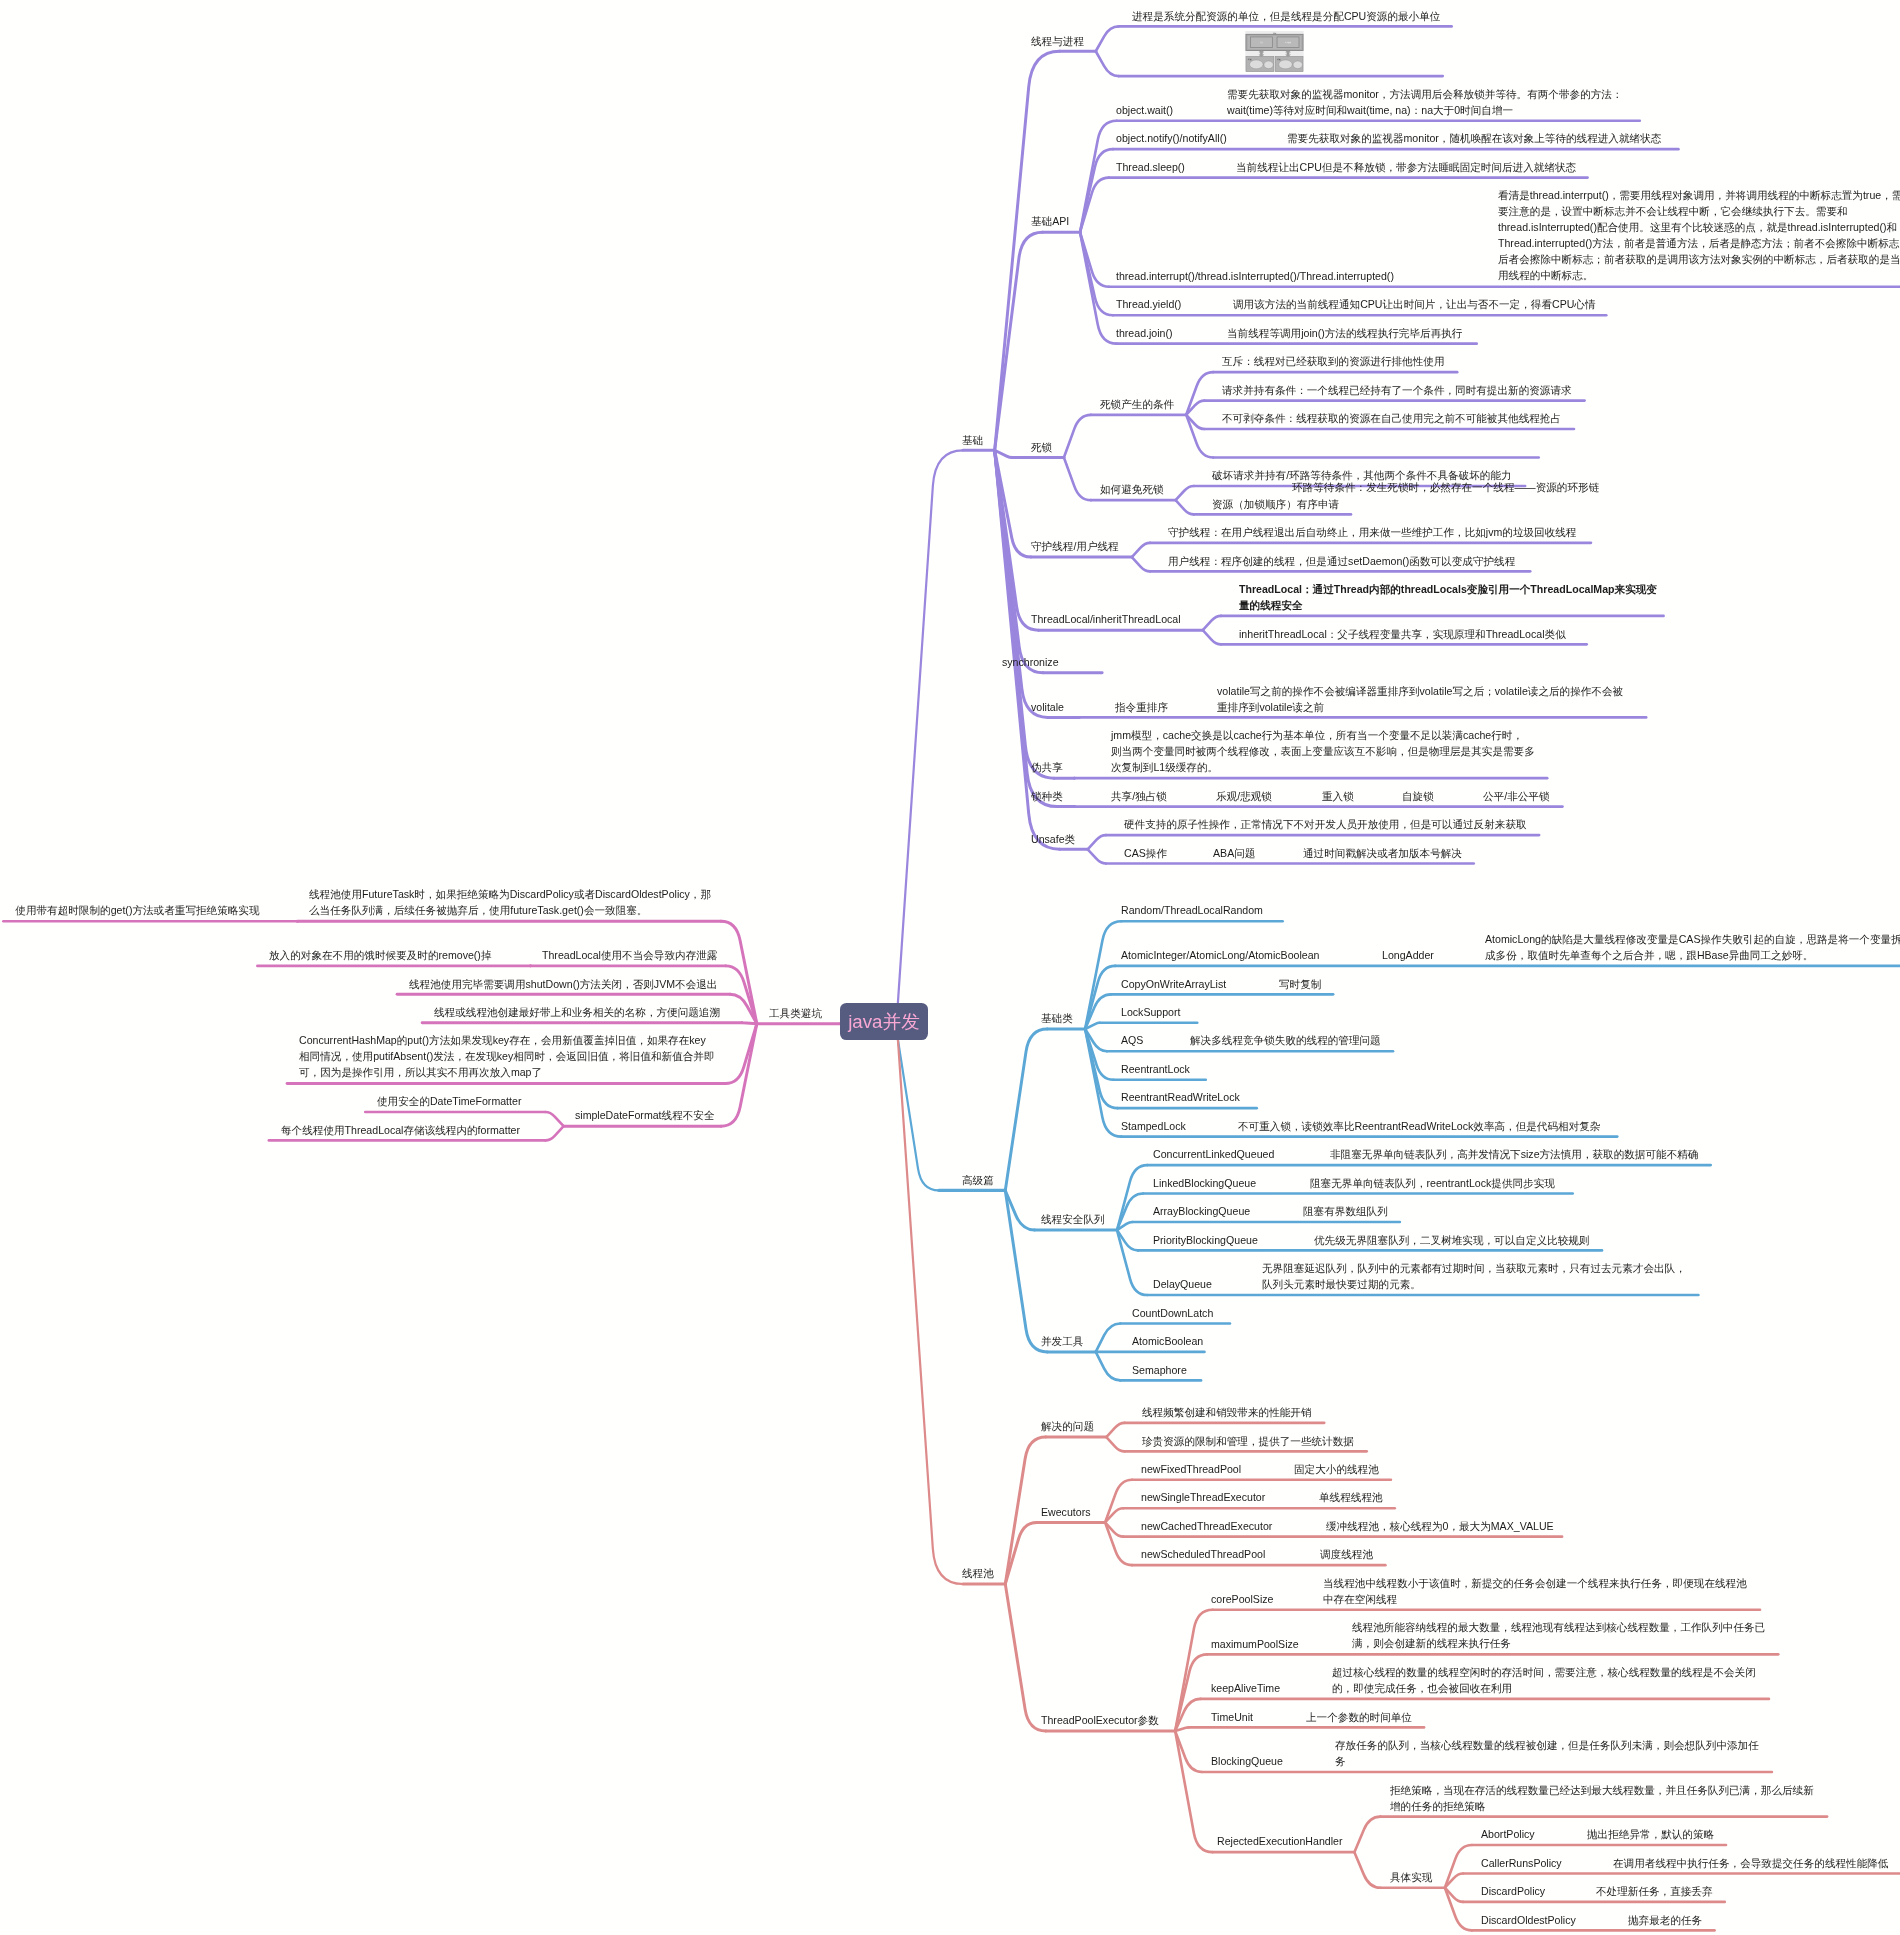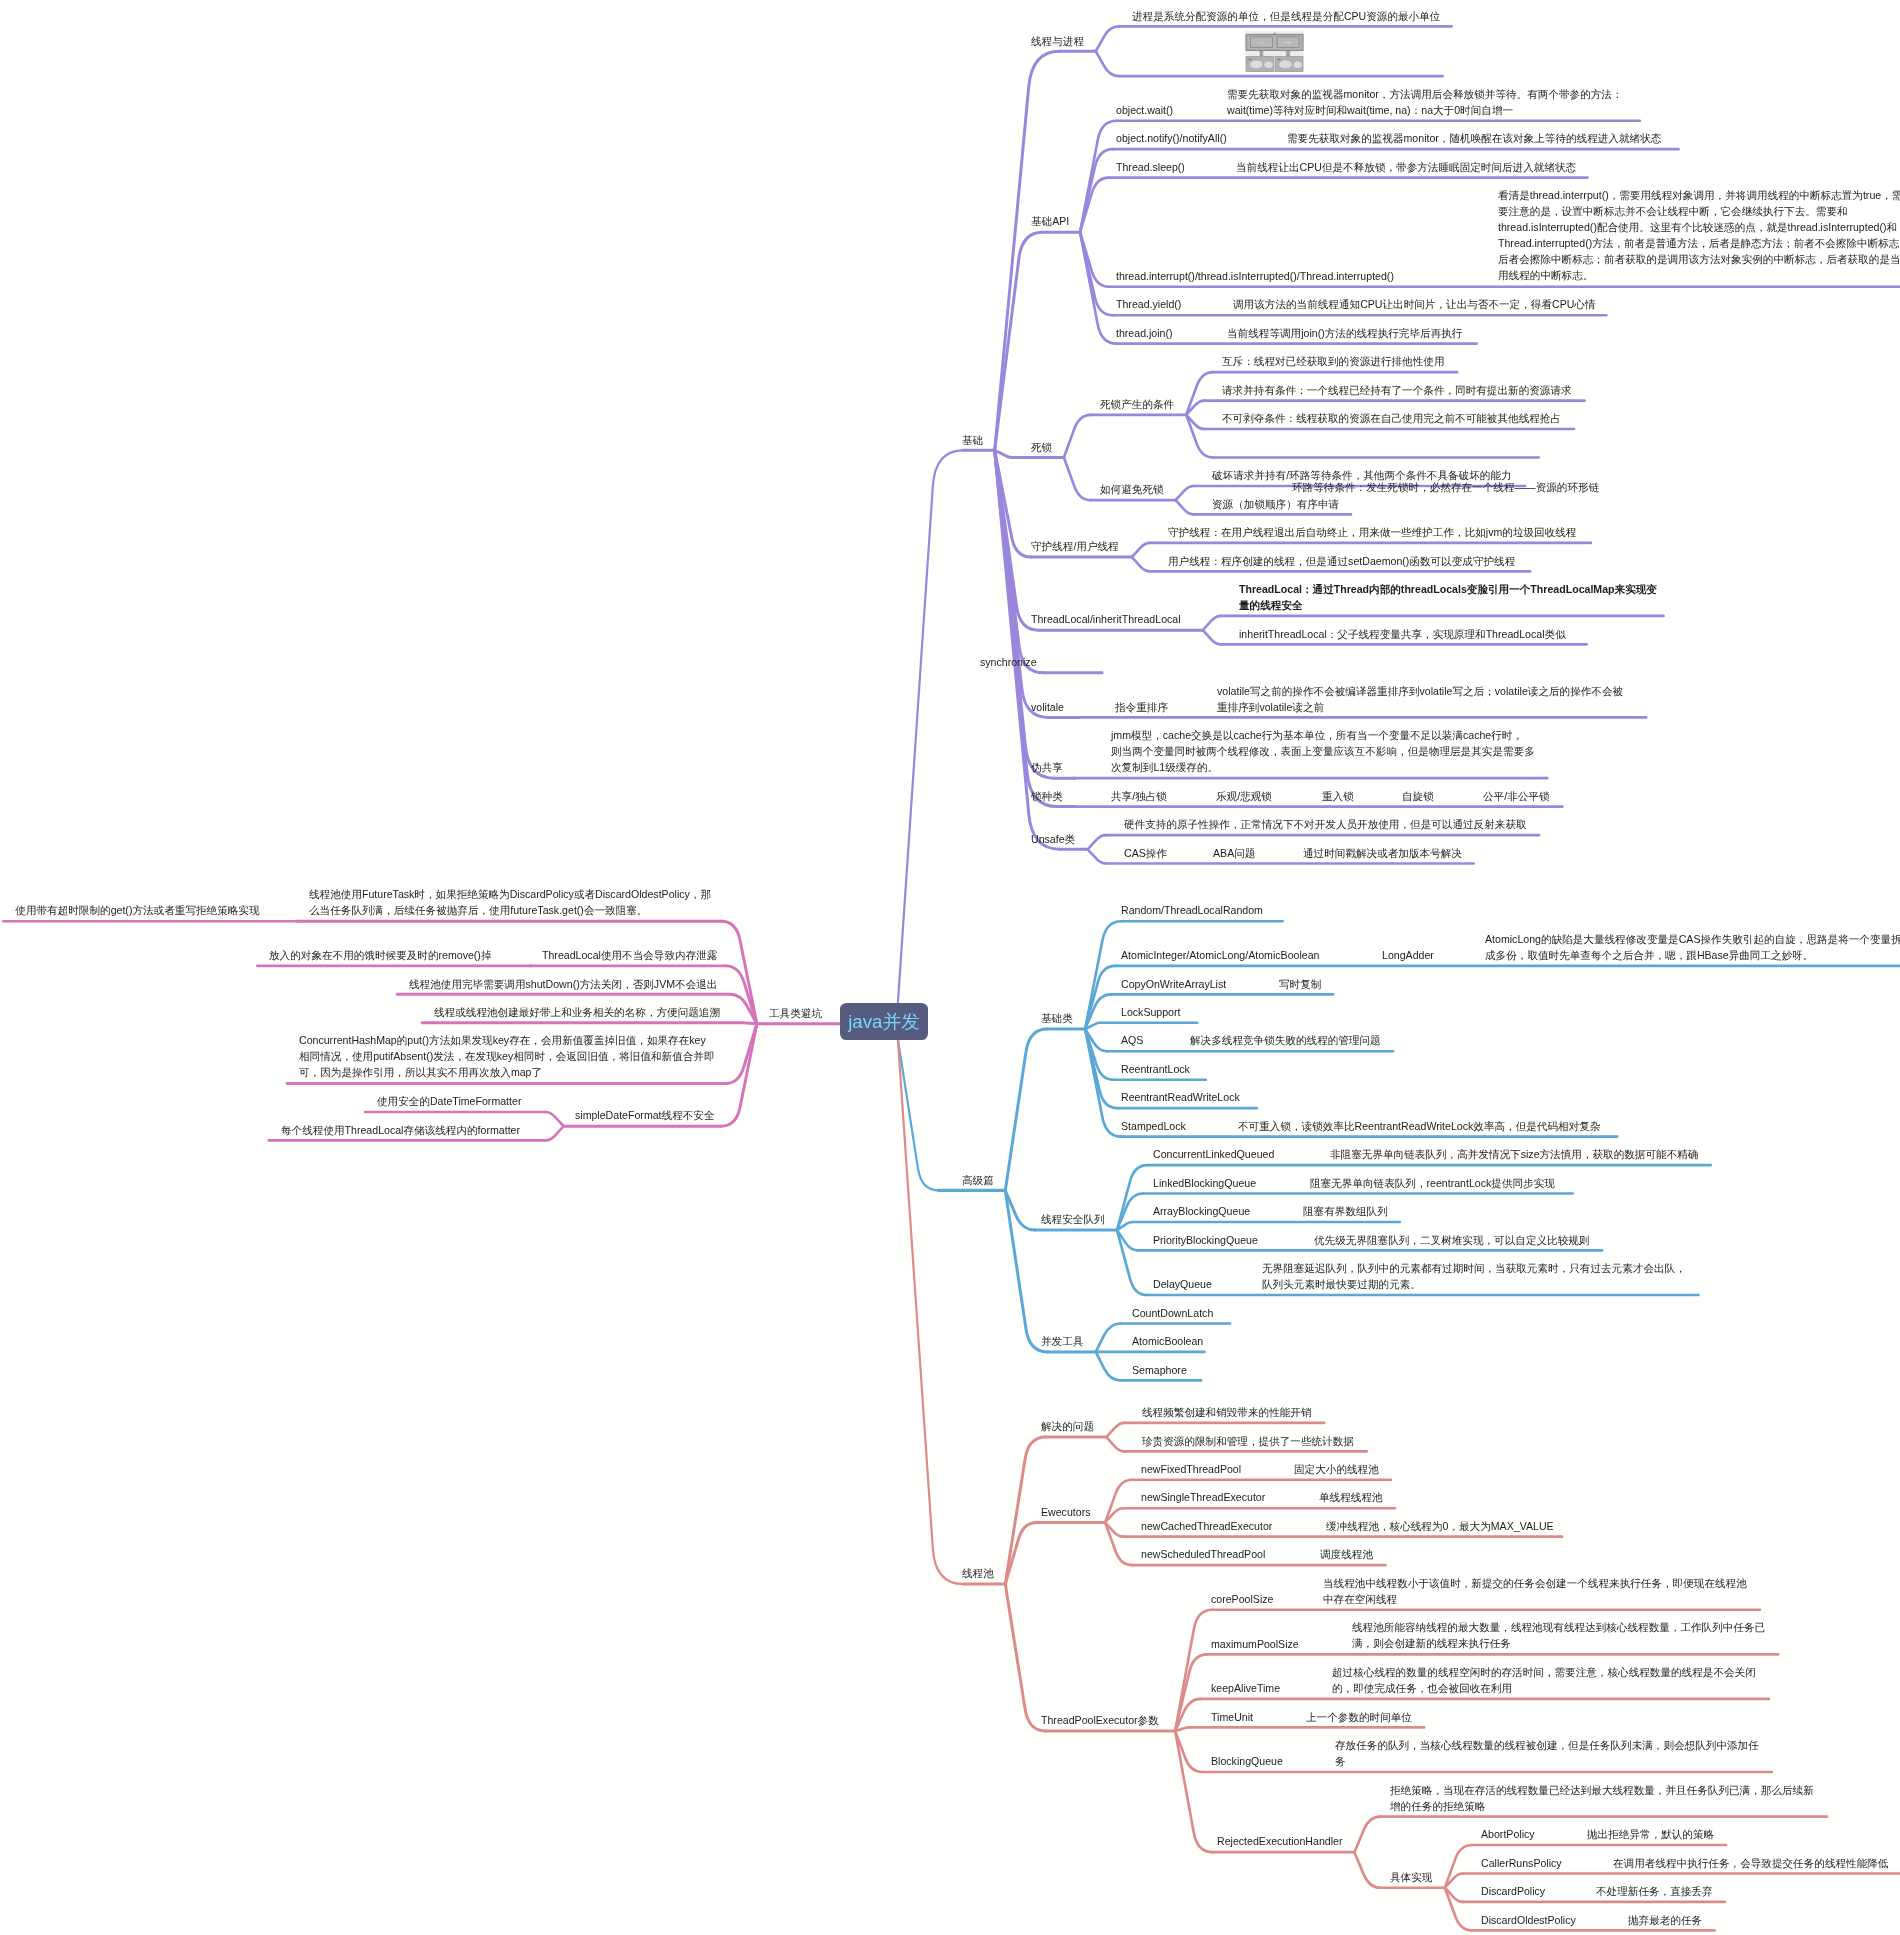--- a/index.html
+++ b/index.html
@@ -2,21 +2,21 @@
 <html style="font-size:6.8px"><head>
 <meta charset="utf-8">
 <title>java并发</title>
 <style>
   html,body{margin:0;padding:0;background:#fffffe;}
   body{font-family:"Liberation Sans","DejaVu Sans",sans-serif;}
   #map{position:relative;width:1901px;height:1936px;background:#fffffe;overflow:hidden;}
   #wires{position:absolute;left:0;top:0;width:1901px;height:1936px;}
   .nd{position:absolute;white-space:pre;font-size:10.6px;line-height:16px;color:#1c1c1c;
       font-family:"Liberation Sans","DejaVu Sans",sans-serif;}
-  #root-node{position:absolute;border-radius:6.4px;background:#555c80;color:#7dd3fc;
+  #root-node{position:absolute;border-radius:6.4px;background:#555c80;color:#f9a8d4;
       display:flex;align-items:center;justify-content:center;font-size:18.7px;letter-spacing:0px;}
   #thread-pic{position:absolute;}
 </style>
 </head>
 <body>
 
 <div id="map" style="width: 1901px; height: 1936px;">
   <svg id="wires" viewBox="0 0 4476 4558" xmlns="http://www.w3.org/2000/svg">
       <path d="M 2114.12 2361 L 2196.5 1143.4 Q 2202.1 1060.0 2267.3 1060.0" stroke="#9a86dd" stroke-width="5.2" fill="none" stroke-linecap="round" stroke-linejoin="round"></path>
       <path d="M 2267.328 1060 L 2342 1060" stroke="#9a86dd" stroke-width="7.5" fill="none" stroke-linecap="round" stroke-linejoin="round"></path>
@@ -232,21 +232,21 @@
       <div class="nd" style="left: 1100px; top: 481px;">如何避免死锁</div>
       <div class="nd" style="left: 1212px; top: 467px;">破坏请求并持有/环路等待条件，其他两个条件不具备破坏的能力</div>
       <div class="nd" style="left: 1212px; top: 496px;">资源（加锁顺序）有序申请</div>
       <div class="nd" style="left: 1031px; top: 538px;">守护线程/用户线程</div>
       <div class="nd" style="left: 1168px; top: 524px;">守护线程：在用户线程退出后自动终止，用来做一些维护工作，比如jvm的垃圾回收线程</div>
       <div class="nd" style="left: 1168px; top: 553px;">用户线程：程序创建的线程，但是通过setDaemon()函数可以变成守护线程</div>
       <div class="nd" style="left: 1031px; top: 611px;">ThreadLocal/inheritThreadLocal</div>
       <div class="nd" style="left: 1239px; top: 581px; font-weight: bold;">ThreadLocal：通过Thread内部的threadLocals变脸引用一个ThreadLocalMap来实现变
 量的线程安全</div>
       <div class="nd" style="left: 1239px; top: 626px;">inheritThreadLocal：父子线程变量共享，实现原理和ThreadLocal类似</div>
-      <div class="nd" style="left: 980px; top: 654px;">synchronize</div>
+      <div class="nd" style="left: 1002px; top: 654px;">synchronize</div>
       <div class="nd" style="left: 1031px; top: 699px;">volitale</div>
       <div class="nd" style="left: 1115px; top: 699px;">指令重排序</div>
       <div class="nd" style="left: 1217px; top: 683px;">volatile写之前的操作不会被编译器重排序到volatile写之后；volatile读之后的操作不会被
 重排序到volatile读之前</div>
       <div class="nd" style="left: 1031px; top: 759px;">伪共享</div>
       <div class="nd" style="left: 1111px; top: 727px;">jmm模型，cache交换是以cache行为基本单位，所有当一个变量不足以装满cache行时，
 则当两个变量同时被两个线程修改，表面上变量应该互不影响，但是物理层是其实是需要多
 次复制到L1级缓存的。</div>
       <div class="nd" style="left: 1031px; top: 788px;">锁种类</div>
       <div class="nd" style="left: 1111px; top: 788px;">共享/独占锁</div>

